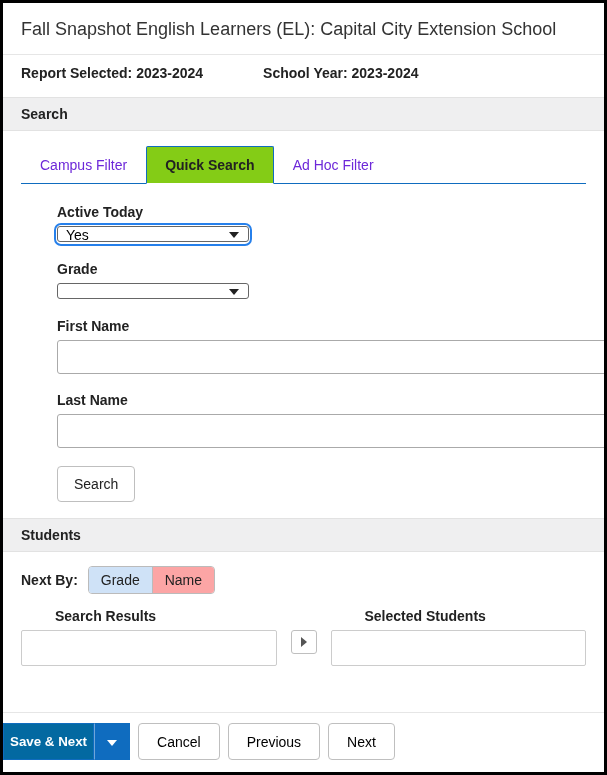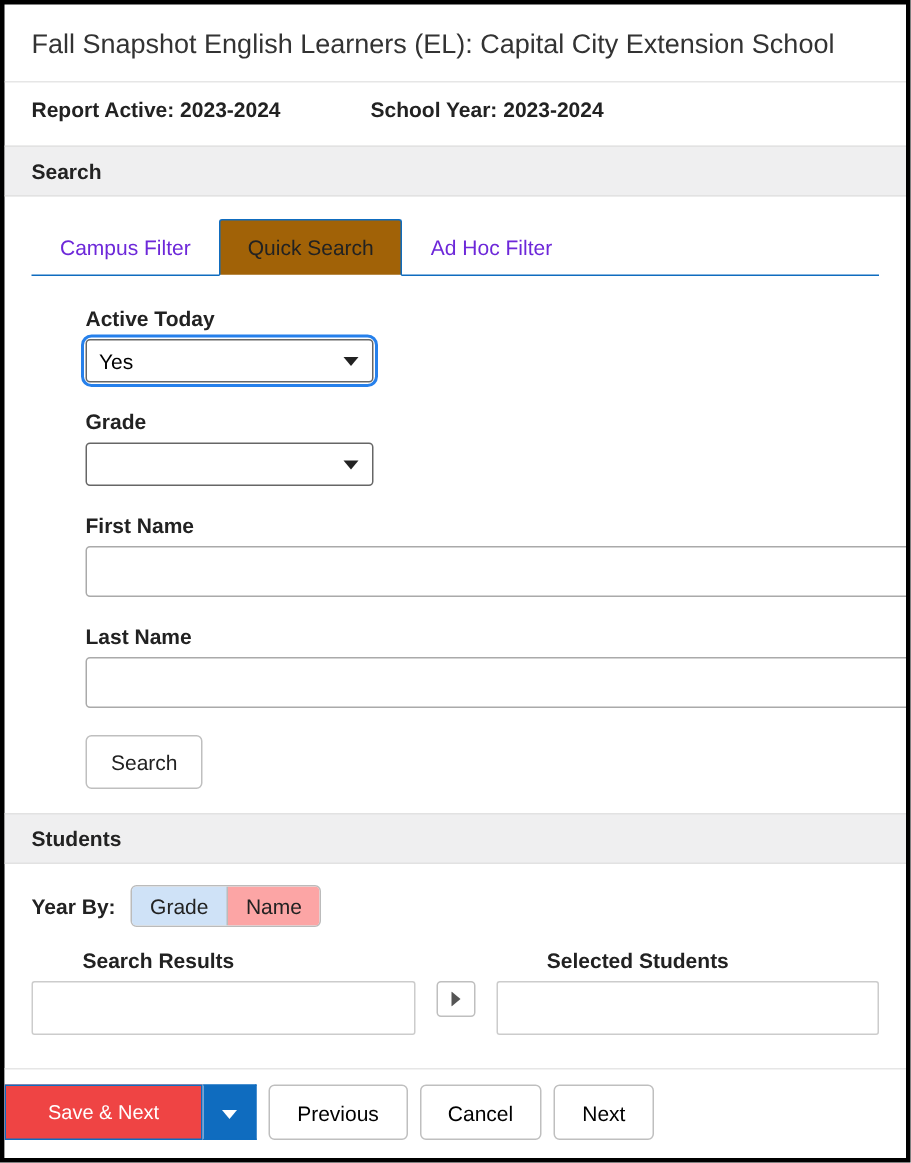--- a/index.html
+++ b/index.html
@@ -50,36 +50,37 @@
       border: 1px solid transparent;
       border-bottom: none;
       position: relative;
       top: 1px;
       font-size: 14px;
     }
     .tab.active {
       color: #222;
       border: 1px solid #0f6cbf;
       border-bottom: 1px solid #fff;
-      background: #a16207;
+      background: #84cc16;
       border-radius: 2px 2px 0 0;
+      font-weight: bold;
     }
     .form-area {
       padding: 20px 18px 16px 36px;
     }
     .field-block { margin-bottom: 18px; }
     .field-label {
       font-weight: 700;
       display: block;
       margin-bottom: 6px;
       font-size: 14px;
     }
     .select {
       width: 192px;
-      height: 29px;
+      height: 16px;
       border: 1px solid #666;
       border-radius: 3px;
       padding: 0 28px 0 8px;
       font-size: 14px;
       background: #fff;
       appearance: none;
       position: relative;
     }
     .select-wrap { position: relative; display: inline-block; }
     .select-wrap::after {
@@ -172,26 +173,26 @@
       bottom: 0;
       left: 0;
       right: 0;
       display: flex;
       gap: 8px;
       padding: 10px 10px 12px 0;
       border-top: 1px solid #e6e6e6;
       background: #fff;
     }
     .btn-primary {
-      background: #ef4444;
+      background: #0369a1;
       color: #fff;
       border: 1px solid #0f6cbf;
       border-radius: 0;
-      padding: 10px 28px;
-      font-weight: 400;
+      padding: 10px 6px;
+      font-weight: 700;
       cursor: pointer;
     }
     .btn-primary-menu {
       background: #0f6cbf;
       color: #fff;
       border: 1px solid #0f6cbf;
       border-left: 1px solid rgba(255,255,255,0.4);
       padding: 10px 12px;
       cursor: pointer;
       display:flex;align-items:center;justify-content:center;
@@ -207,21 +208,21 @@
     }
     .primary-group { display:flex; }
   </style>
 </head>
 <body>
 
 <h1 class="page-title">Fall Snapshot English Learners (EL): Capital City Extension School</h1>
 
 <div class="meta-row">
   <div>
-    <span>Report Active:</span>
+    <span>Report Selected:</span>
     <span>2023-2024</span>
   </div>
   <div>
     <span>School Year:</span>
     <span>2023-2024</span>
   </div>
 </div>
 
 <div class="section-header">Search</div>
 
@@ -263,21 +264,21 @@
     </div>
 
     <button class="btn">Search</button>
 
   </div>
 </div>
 
 <div class="section-header">Students</div>
 
 <div class="sort-row">
-  <span class="sort-label">Year By:</span>
+  <span class="sort-label">Next By:</span>
   <div class="seg-group">
     <div class="seg active">Grade</div>
     <div class="seg">Name</div>
   </div>
 </div>
 
 <div class="lists-row">
   <div class="list-col" style="flex-basis:46%;">
     <span class="list-label">Search Results</span>
     <div class="list-box"></div>
@@ -301,16 +302,16 @@
   <div class="primary-group">
     <button class="btn-primary">Save &amp; Next</button>
     <button class="btn-primary-menu">
       <span>
         <svg viewBox="0 0 10 6">
             <path d="M0 0 L5 6 L10 0 Z" fill="#fff"></path>
           </svg>
       </span>
     </button>
   </div>
+  <button class="footer-btn">Cancel</button>
   <button class="footer-btn">Previous</button>
-  <button class="footer-btn">Cancel</button>
   <button class="footer-btn">Next</button>
 </div>
 
 </body></html>

